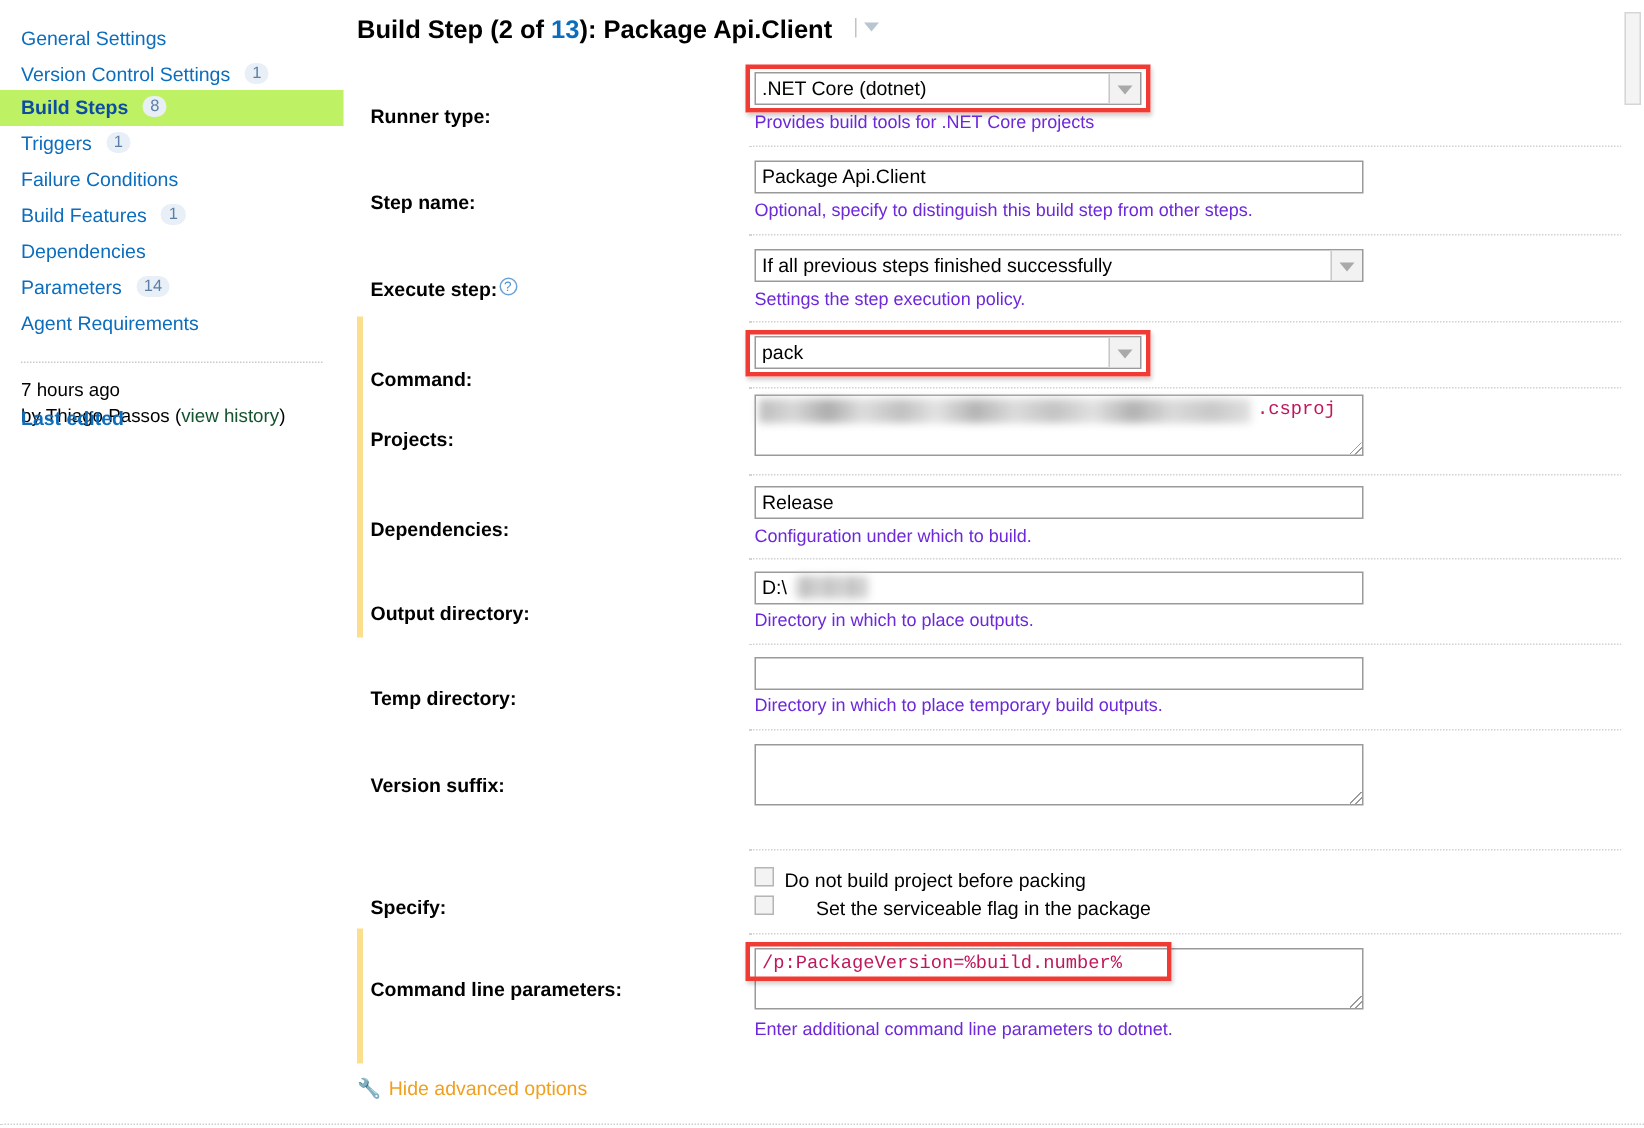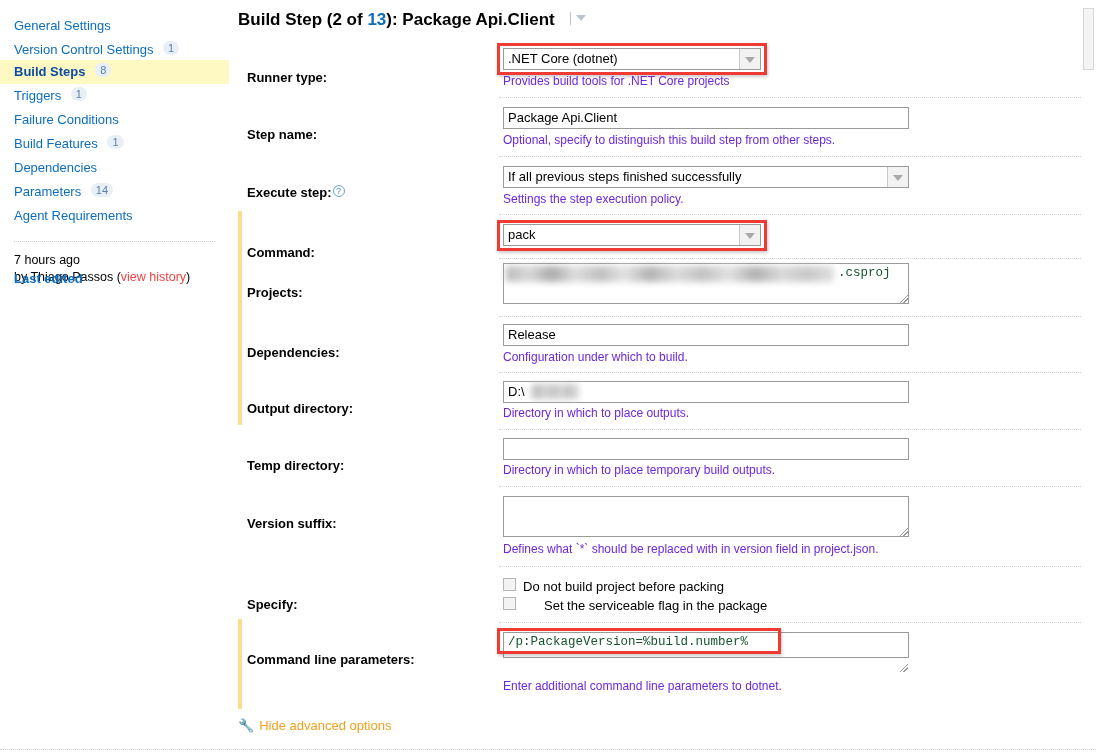--- a/index.html
+++ b/index.html
@@ -31,21 +31,21 @@
     padding-left: 14px;
     white-space: nowrap;
     color: #0c6dbd;
     cursor: pointer;
     font-size: 13px;
   }
   .nav-item .nav-label {
     color: #0c6dbd;
   }
   .nav-item.active {
-    background: #fef9c3;
+    background: #bef264;
   }
   .nav-item.active .nav-label {
     font-weight: bold;
     color: #0c4da2;
   }
   .nav-count {
     display: inline-block;
     margin-left: 6px;
     font-size: 11px;
     color: #5b7fa6;
@@ -60,21 +60,21 @@
     border-top: 1px dotted #c9c9c9;
     height: 1px;
   }
   #last-edited {
     margin-top: 9px;
     padding-left: 14px;
     font-size: 12.5px;
     color: #000;
     line-height: 17px;
   }
-  #last-edited a { color: #ef4444; text-decoration: none; }
+  #last-edited a { color: #14532d; text-decoration: none; }
   #last-edited .lbl { color: #0c6dbd; }
 
   
   #main {
     position: absolute;
     left: 229px; top: 0;
     width: 867px;
     height: 752px;
   }
   #page-title {
@@ -150,21 +150,21 @@
     padding: 2px 4px;
     outline: none;
   }
   .ta {
     position: absolute;
     box-sizing: border-box;
     border: 1px solid #9a9a9a;
     background: #fff;
     font-family: "Liberation Mono", monospace;
     font-size: 12.5px;
-    color: #14532d;
+    color: #be185d;
     padding: 2px 4px;
     resize: none;
     outline: none;
     overflow: hidden;
   }
   .ta-grip {
     position: absolute;
     width: 10px; height: 10px;
     pointer-events: none;
   }
@@ -431,34 +431,33 @@
 
   <div class="hint" style="left:274px; top:463px;">Directory in which to place temporary build outputs.</div>
   <div class="row-sep" style="left:270px; top:486px; width:588px;"></div>
 
   <div class="lbl" style="left:18px; top:498px;">Version suffix:</div>
   <div class="ta" style="left:274px; top:496px; width:406px; height:41px;">
     <span></span>
   </div>
   <div class="ta-grip" style="left:670px; top:527px;"></div>
 
-  <div class="hint" style="left:274px; top:542px;">Defines what `*` should be replaced with in version field in project.json.</div>
   <div class="row-sep" style="left:270px; top:566px; width:588px;"></div>
 
   <div class="lbl" style="left:18px; top:579px;">Specify:</div>
   <div class="cb" style="left:274px; top:578px;"></div>
   <div class="cb-label" style="left:294px; top:579px;">Do not build project before packing</div>
   <div class="cb" style="left:274px; top:597px;"></div>
   <div class="cb-label" style="left:294px; top:598px;margin-left:21px;">Set the serviceable flag in the package</div>
   <div class="row-sep" style="left:270px; top:622px; width:588px;"></div>
 
   <div class="ymark" style="top:619px; height:90px;"></div>
 
   <div class="lbl" style="left:18px; top:634px;">Command line parameters:</div>
-  <div class="ta" style="left:274px; top:632px; width:406px; height:26px;">
+  <div class="ta" style="left:274px; top:632px; width:406px; height:41px;">
     <span>/p:PackageVersion=%build.number%</span>
   </div>
   <div class="redbox" style="left:268px; top:628px; width:284px; height:26px;"></div>
   <div class="ta-grip" style="left:670px; top:663px;"></div>
 
   <div class="hint" style="left:274px; top:679px;">Enter additional command line parameters to dotnet.</div>
 </div>
 
 <div id="adv-toggle">
   <span class="wrench">🔧</span><span>Hide advanced options</span>

